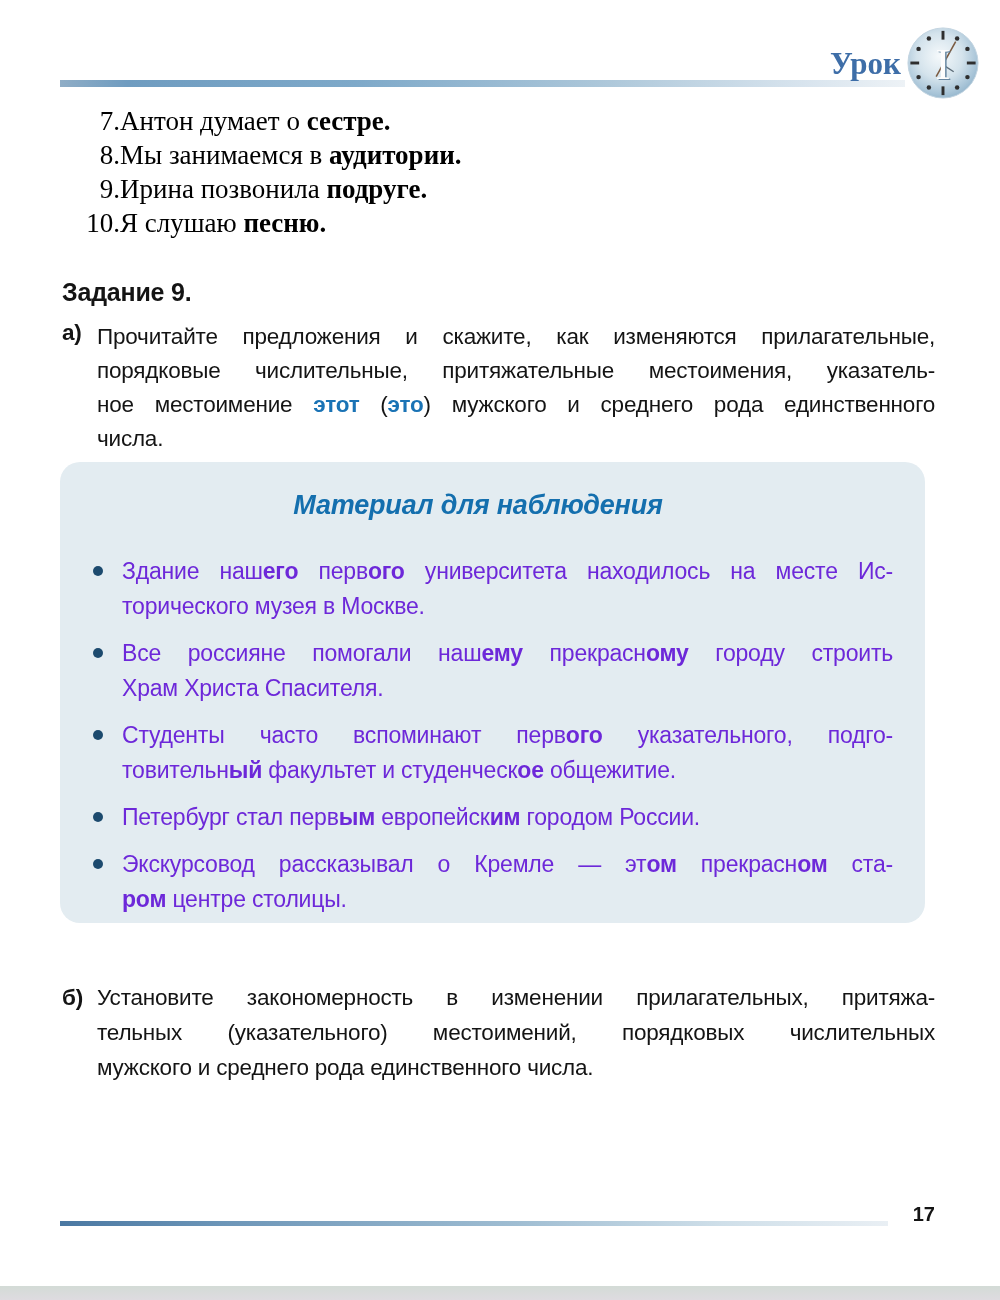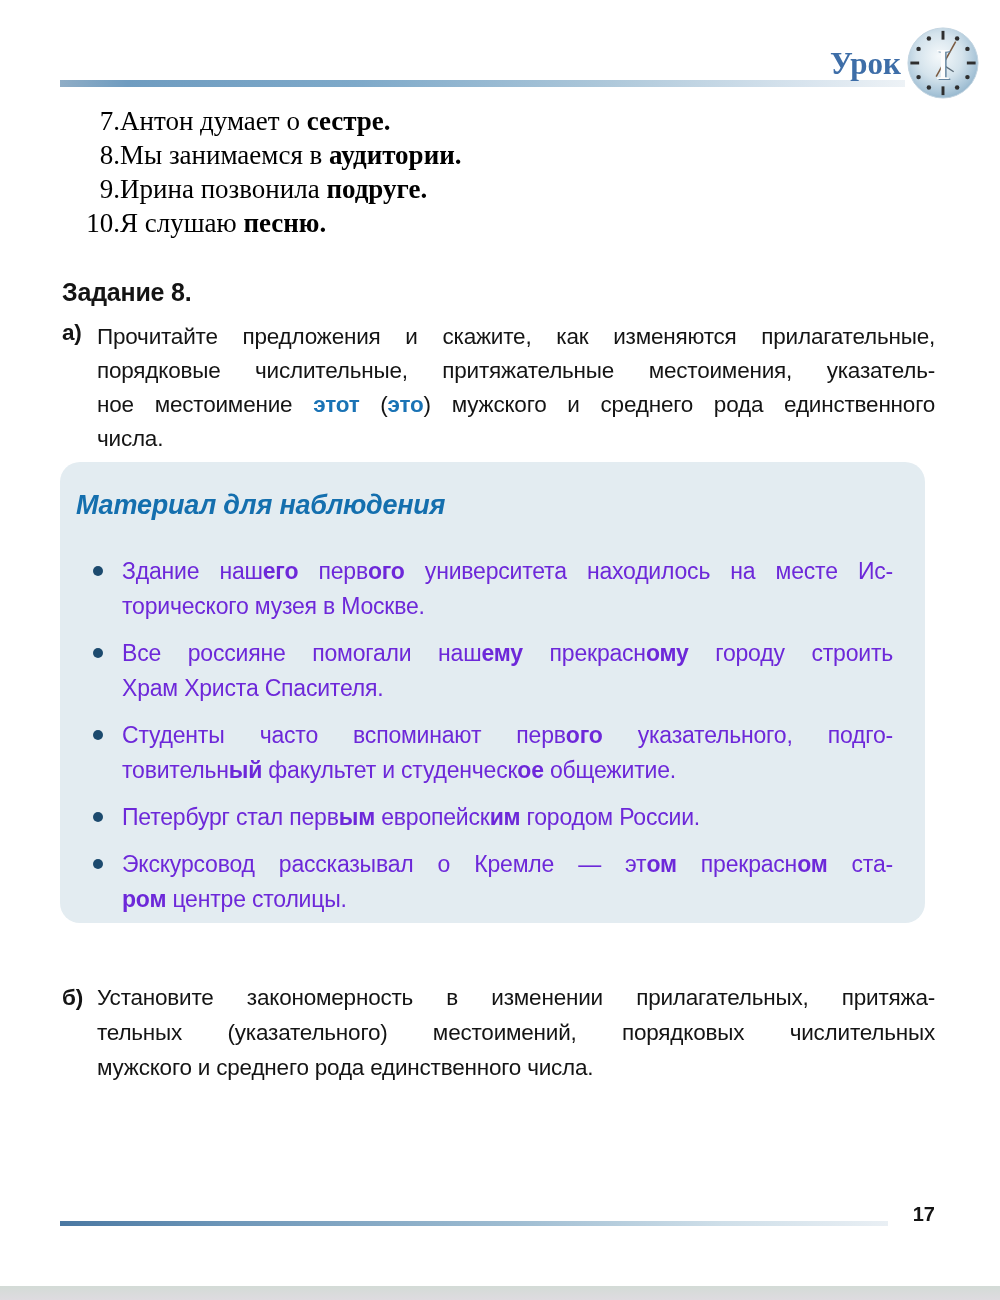--- a/index.html
+++ b/index.html
@@ -49,21 +49,21 @@
   .rich-lines .jline{text-align:justify;text-align-last:justify;}
   .rich-lines .jline:last-child{text-align-last:left;}
   .b{font-weight:bold;}
   .c-blue{color:var(--accent-blue);font-weight:bold;}
   
   .obs-box{
     position:absolute;left:60px;top:462px;width:865px;height:461px;
     background:var(--box-background);border-radius:20px;
   }
   .obs-title{
-    padding:26px 30px 0 16px;text-align:left;
+    padding:26px 30px 0 1px;text-align:center;
     font-size:27px;font-weight:bold;font-style:italic;color:var(--title-blue);
     letter-spacing:-0.2px;line-height:34px;
   }
   .bullets{
     list-style:none;margin-top:32px;padding:0 32px 0 0;
     font-size:23px;line-height:35px;letter-spacing:-0.2px;color:#6d28d9;
   }
   .bullet{position:relative;padding-left:62px;margin-bottom:12px;}
   .dot{
     position:absolute;left:33px;top:12px;width:10px;height:10px;border-radius:50%;
@@ -136,21 +136,21 @@
         <span class="snum">9.</span>
         <span class="stext"><span>Ирина позвонила </span><span class="b">подруге.</span></span>
       </li>
 
       <li class="sentence">
         <span class="snum">10.</span>
         <span class="stext"><span>Я слушаю </span><span class="b">песню.</span></span>
       </li>
     </ol>
 
-  <div class="task-title">Задание 8.</div>
+  <div class="task-title">Задание 9.</div>
 
   <div class="task-part task-a">
     <span class="part-label">а)</span>
     <div class="ptext rich-lines">
         <div class="jline"><span>Прочитайте предложения и скажите, как изменяются прилагательные,</span></div>
         <div class="jline"><span>порядковые числительные, притяжательные местоимения, указатель-</span></div>
         <div class="jline"><span>ное местоимение </span><span class="b c-blue">этот</span><span> (</span><span class="b c-blue">это</span><span>) мужского и среднего рода единственного</span></div>
         <div class="jline"><span>числа.</span></div>
       </div>
   </div>

